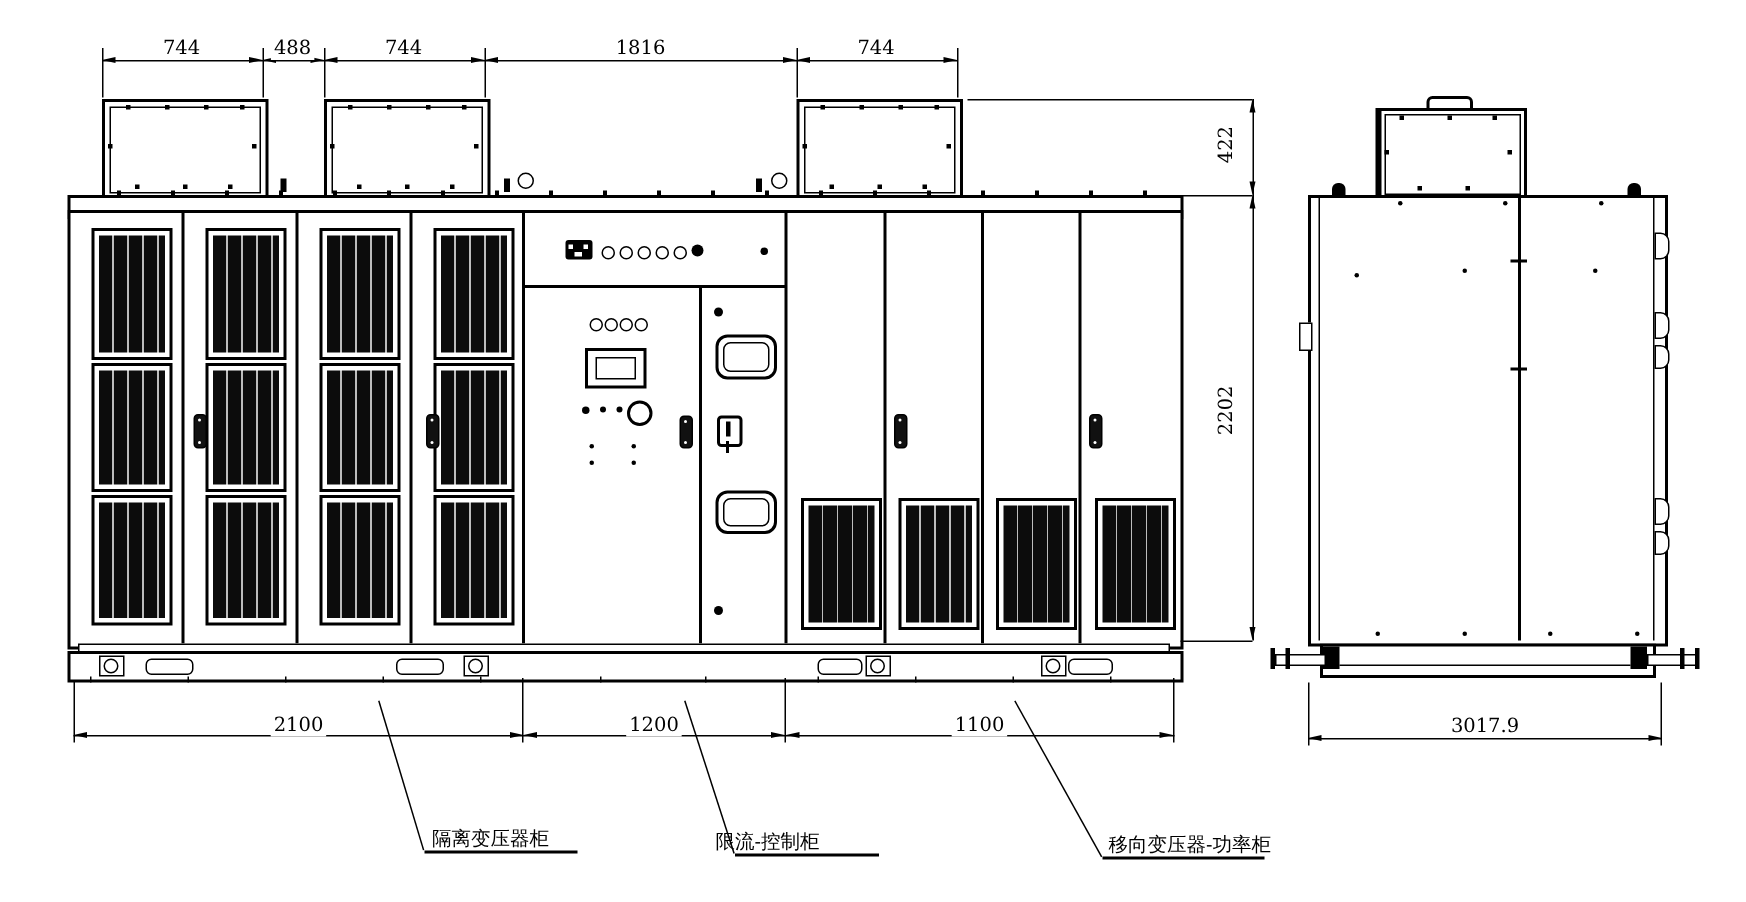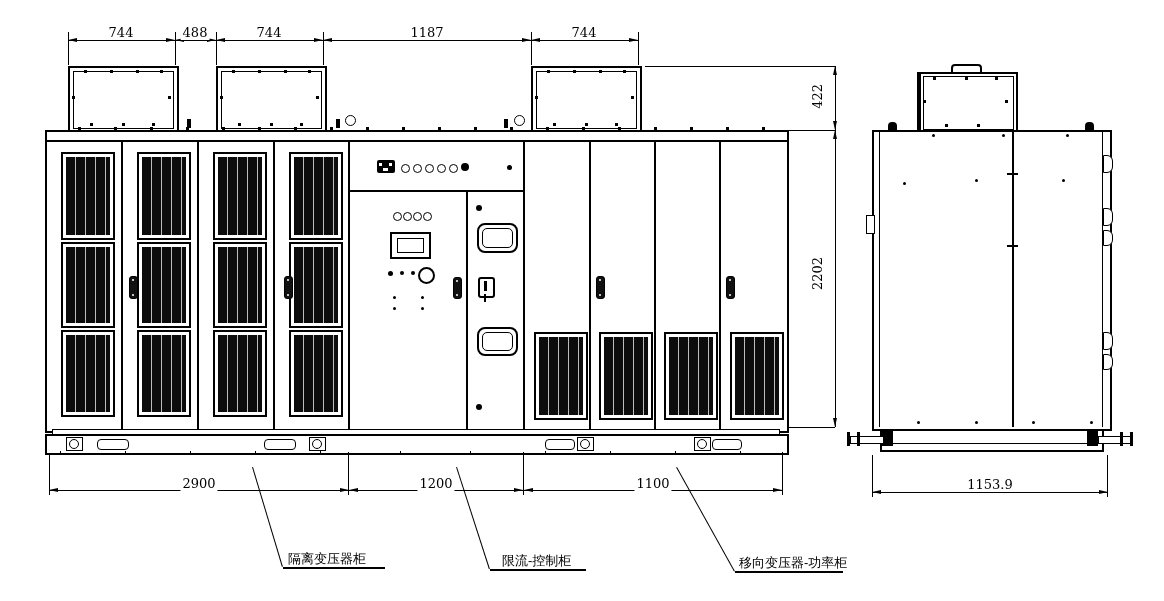--- a/index.html
+++ b/index.html
@@ -51,21 +51,21 @@
     <i class="ar arr" style="left:207px;top:38px"></i>
     <i class="ar arl" style="left:216px;top:38px"></i>
     <i class="ar arr" style="left:314px;top:38px"></i>
     <i class="ar arl" style="left:323px;top:38px"></i>
     <i class="ar arr" style="left:522px;top:38px"></i>
     <i class="ar arl" style="left:531px;top:38px"></i>
     <i class="ar arr" style="left:629px;top:38px"></i>
     <span class="dim" style="left:121px;top:26px">744</span>
     <span class="dim" style="left:195px;top:26px">488</span>
     <span class="dim" style="left:269px;top:26px">744</span>
-    <span class="dim" style="left:427px;top:26px">1187</span>
+    <span class="dim" style="left:427px;top:26px">1816</span>
     <span class="dim" style="left:584px;top:26px">744</span>
   </div>
 
   <div>
 
     <div class="bx" style="left:68px;top:66px;width:107px;height:64px">
       <span class="inset" style="left:3px;top:3px;right:3px;bottom:3px"></span>
       <b class="bolt" style="left:14px;top:2px"></b>
         <b class="bolt" style="left:40px;top:2px"></b>
         <b class="bolt" style="left:66px;top:2px"></b>
@@ -252,21 +252,21 @@
     <div class="ln" style="left:348px;top:452px;width:1px;height:43px"></div>
     <div class="ln" style="left:523px;top:452px;width:1px;height:43px"></div>
     <div class="ln" style="left:782px;top:452px;width:1px;height:43px"></div>
     <div class="ln" style="left:49px;top:490px;width:734px;height:1px"></div>
     <i class="ar arl" style="left:49px;top:488px"></i>
     <i class="ar arr" style="left:340px;top:488px"></i>
     <i class="ar arl" style="left:349px;top:488px"></i>
     <i class="ar arr" style="left:514px;top:488px"></i>
     <i class="ar arl" style="left:524px;top:488px"></i>
     <i class="ar arr" style="left:773px;top:488px"></i>
-    <span class="dim" style="left:199px;top:477px">2900</span>
+    <span class="dim" style="left:199px;top:477px">2100</span>
     <span class="dim" style="left:436px;top:477px">1200</span>
     <span class="dim" style="left:653px;top:477px">1100</span>
   </div>
 
   <div>
     <div class="ln" style="left:645px;top:66px;width:190px;height:1px"></div>
     <div class="ln" style="left:787px;top:130px;width:48px;height:1px"></div>
     <div class="ln" style="left:787px;top:427px;width:48px;height:1px"></div>
     <div class="ln" style="left:835px;top:66px;width:1px;height:64px"></div>
     <div class="ln" style="left:835px;top:130px;width:1px;height:297px"></div>
@@ -324,28 +324,28 @@
     <div class="ln" style="left:857px;top:432px;width:3px;height:14px"></div>
     <div class="bx1" style="left:1098px;top:436px;width:32px;height:6px"></div>
     <div class="ln" style="left:1120px;top:432px;width:3px;height:14px"></div>
     <div class="ln" style="left:1130px;top:432px;width:3px;height:14px"></div>
 
     <div class="ln" style="left:872px;top:455px;width:1px;height:42px"></div>
     <div class="ln" style="left:1107px;top:455px;width:1px;height:42px"></div>
     <div class="ln" style="left:872px;top:492px;width:236px;height:1px"></div>
     <i class="ar arl" style="left:872px;top:490px"></i>
     <i class="ar arr" style="left:1099px;top:490px"></i>
-    <span class="dim" style="left:990px;top:478px">1153.9</span>
+    <span class="dim" style="left:990px;top:478px">3017.9</span>
   </div>
 
   <div>
     <div class="leader" style="left:253px;top:467px;width:104px;transform:rotate(73.3deg)"></div>
     <div class="ln" style="left:283px;top:567px;width:102px;height:1.5px"></div>
     <span class="cjk" style="left:288px;top:551px">隔离变压器柜</span>
     <div class="leader" style="left:457px;top:467px;width:107px;transform:rotate(72.1deg)"></div>
     <div class="ln" style="left:490px;top:569px;width:96px;height:1.5px"></div>
-    <span class="cjk" style="left:502px;top:553px">限流-控制柜</span>
+    <span class="cjk" style="left:477px;top:553px">限流-控制柜</span>
     <div class="leader" style="left:677px;top:467px;width:119px;transform:rotate(60.9deg)"></div>
     <div class="ln" style="left:735px;top:571px;width:108px;height:1.5px"></div>
     <span class="cjk" style="left:739px;top:555px">移向变压器-功率柜</span>
   </div>
 
 </div>
 
 </body></html>

